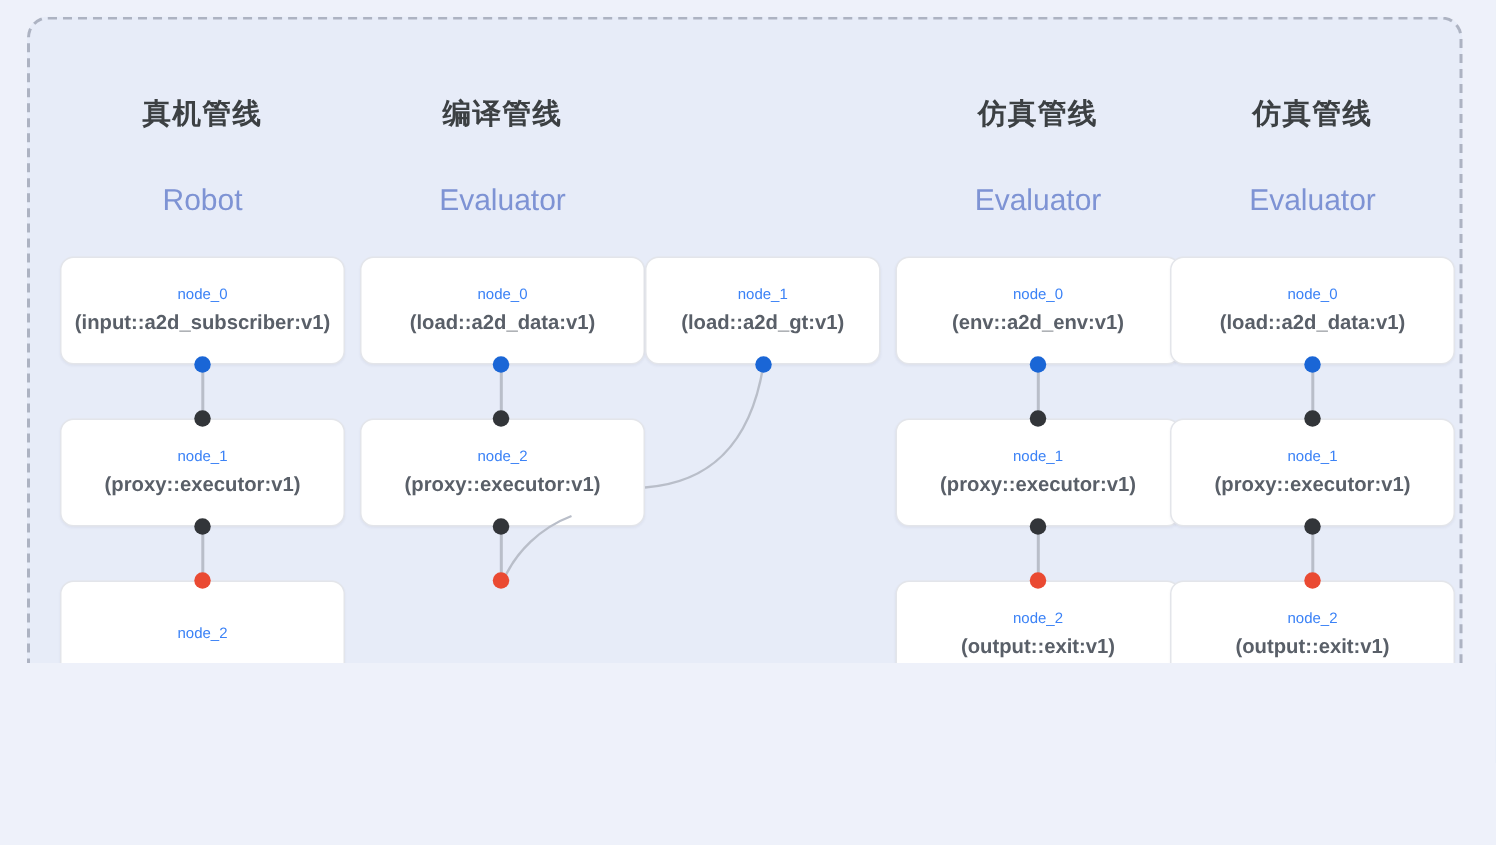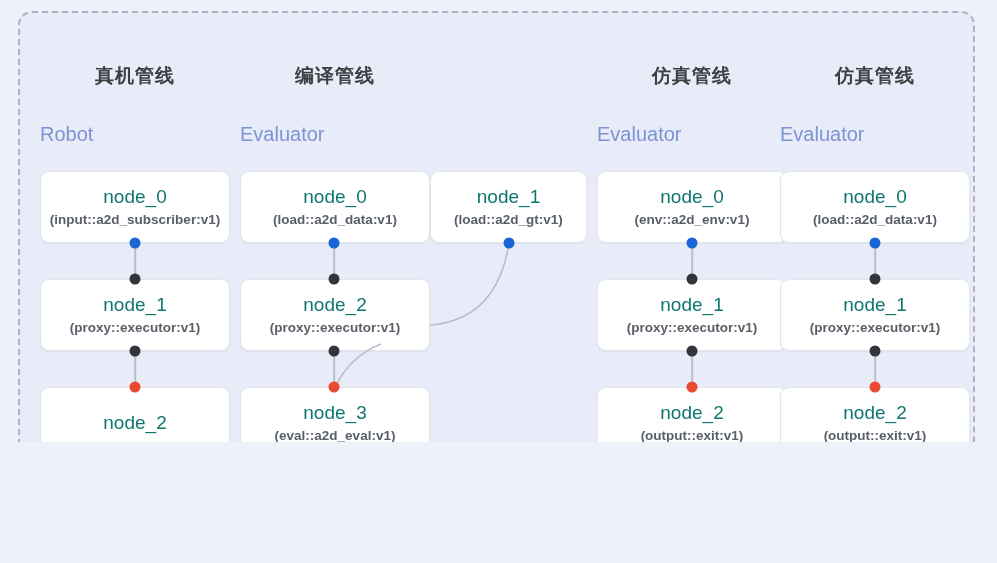--- a/index.html
+++ b/index.html
@@ -37,20 +37,21 @@
     text-align: center;
     font-size: 19px;
     font-weight: bold;
     color: #3c4043;
     letter-spacing: 1px;
     position: absolute;
     top: 63px;
     width: 100%;
   }
   .col-subtitle {
+    text-align: center;
     font-size: 20px;
     color: #7e93d4;
     position: absolute;
     top: 123px;
     width: 100%;
   }
   
   .node {
     position: absolute;
     width: 190px;
@@ -60,22 +61,22 @@
     border: 1px solid #e3e5ea;
     border-radius: 9px;
     box-shadow: 0 1px 2px rgba(30,40,70,0.055);
     display: flex;
     flex-direction: column;
     align-items: center;
     justify-content: center;
     gap: 4px;
   }
   .node-name {
-    font-size: 19px;
-    color: #0f766e;
+    font-size: 10px;
+    color: #3b82f6;
     line-height: 1.15;
   }
   .node-type {
     font-size: 13.5px;
     color: #595f68;
     line-height: 1.15;
     white-space: nowrap;
     font-weight: bold;
   }
   
@@ -139,24 +140,20 @@
     <div class="col-title">编译管线</div>
     <div class="col-subtitle">Evaluator</div>
   </div>
   <div class="node" style="left:240px; top:171px;">
     <div class="node-name">node_0</div>
     <div class="node-type">(load::a2d_data:v1)</div>
   </div>
   <div class="node" style="left:240px; top:279px;">
     <div class="node-name">node_2</div>
     <div class="node-type">(proxy::executor:v1)</div>
-  </div>
-  <div class="node" style="left:240px; top:387px;">
-    <div class="node-name">node_3</div>
-    <div class="node-type">(eval::a2d_eval:v1)</div>
   </div>
 
   <div class="node" style="left:430px; top:171px; width:157px;">
     <div class="node-name">node_1</div>
     <div class="node-type">(load::a2d_gt:v1)</div>
   </div>
   <div class="link-v" style="left:334px; top:243px; height:36px;"></div>
   <div class="link-v" style="left:334px; top:351px; height:36px;"></div>
   <div class="dot dot-blue" style="left:334px; top:243px;"></div>
   <div class="dot dot-black" style="left:334px; top:279px;"></div>

